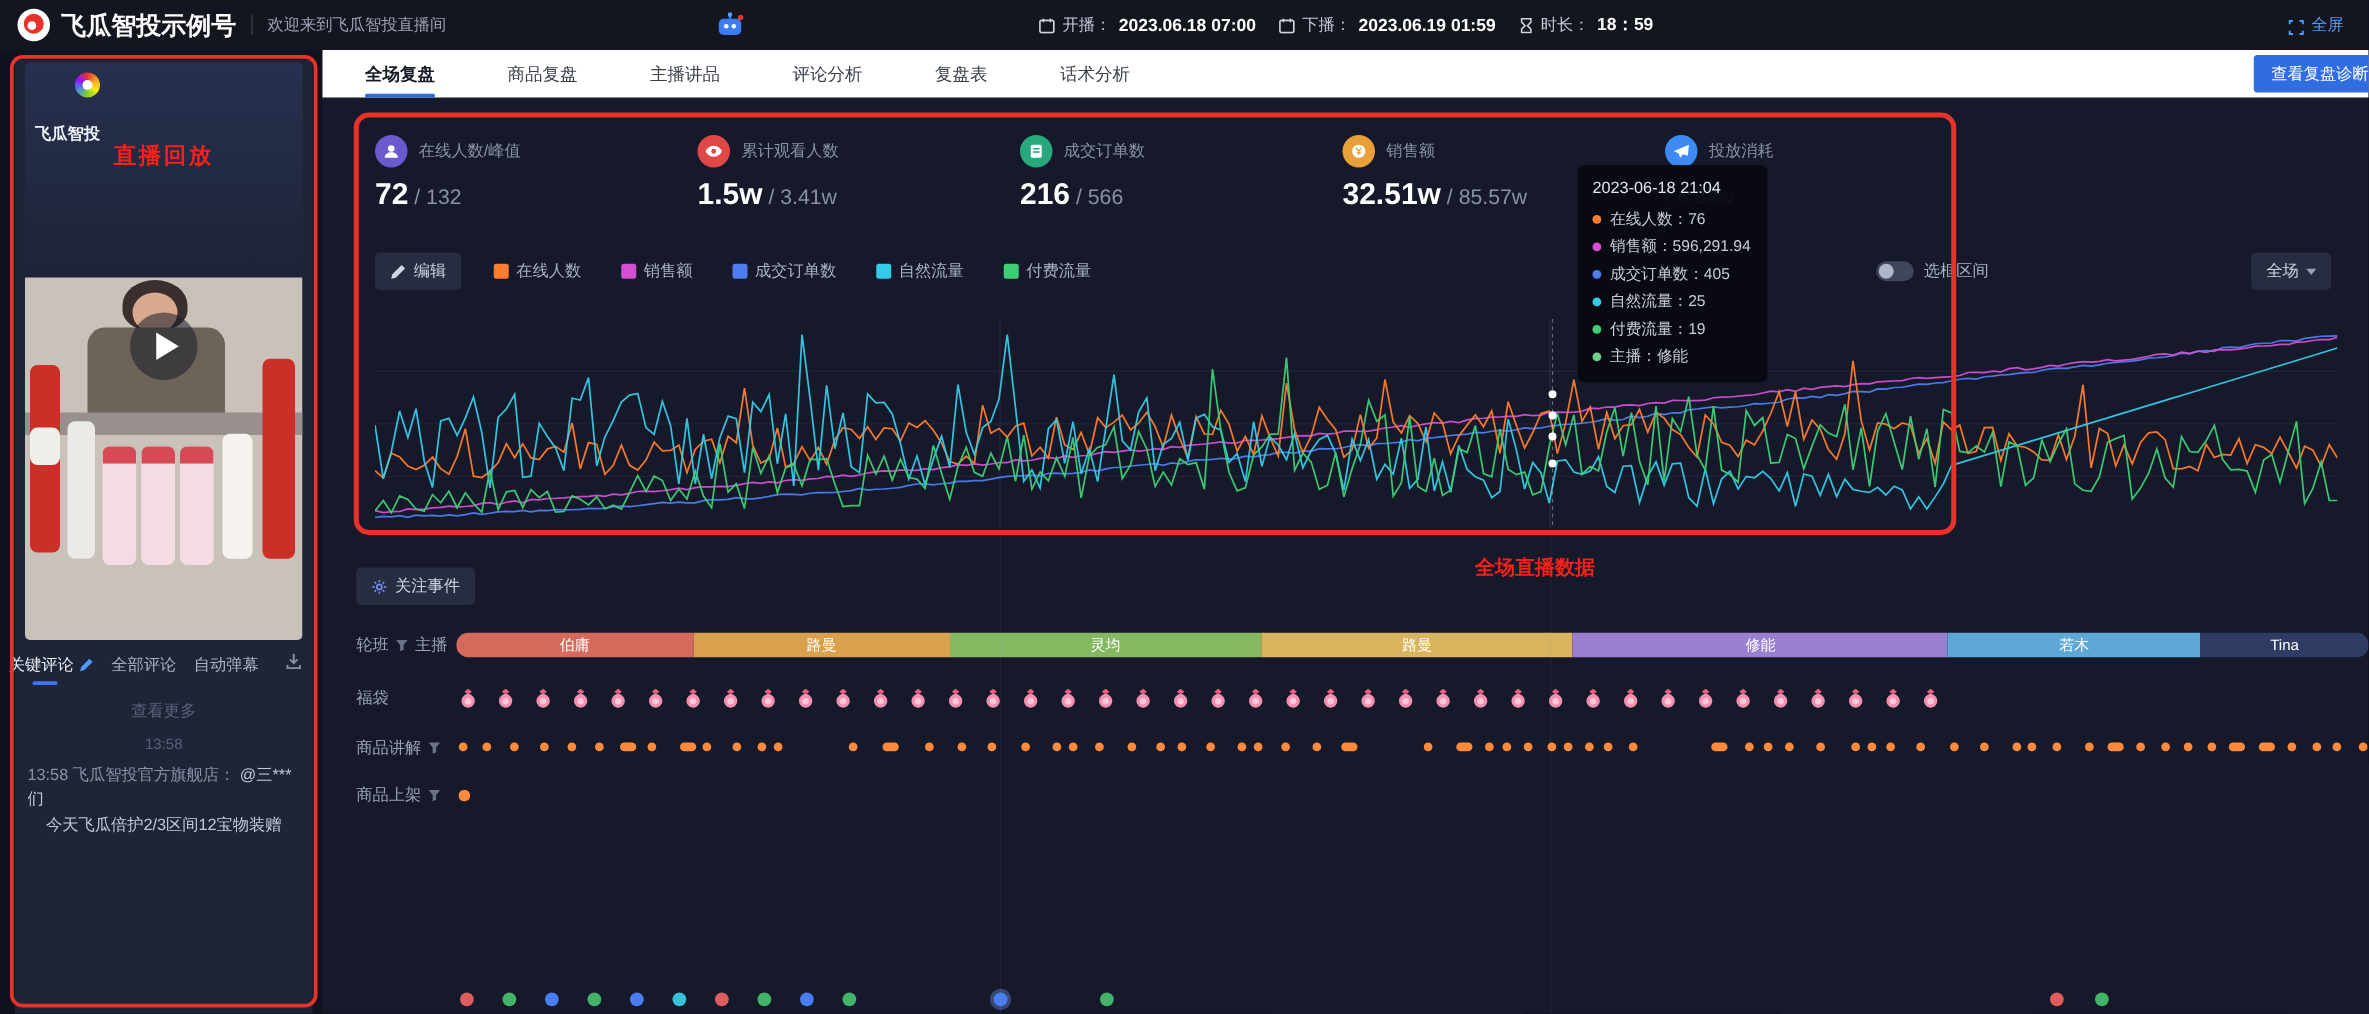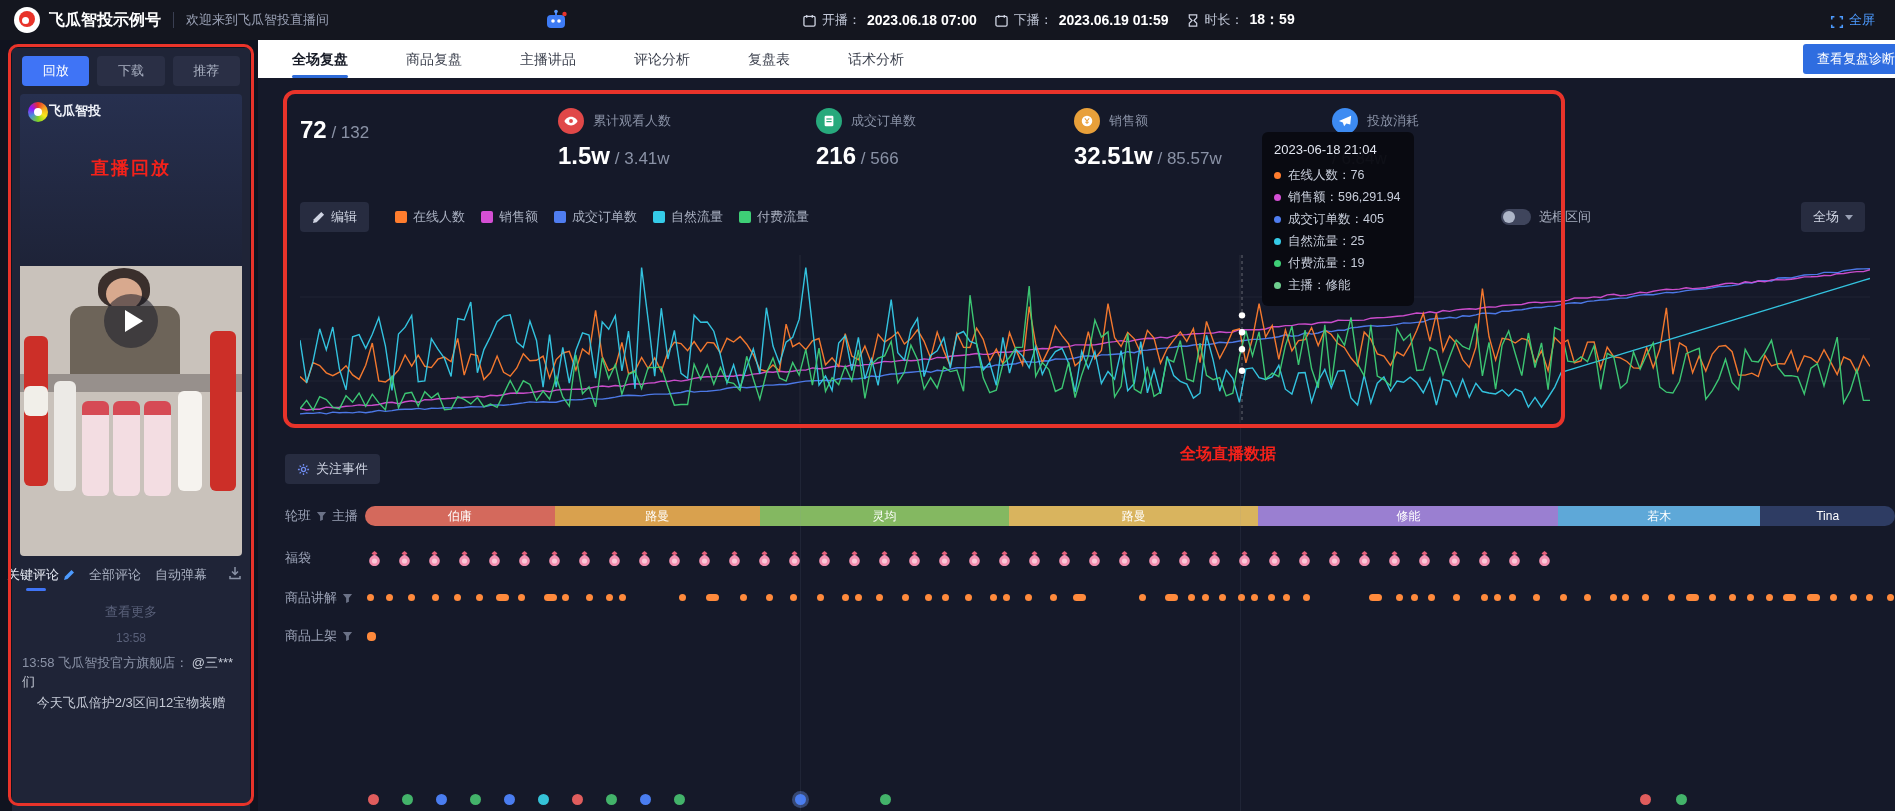--- a/index.html
+++ b/index.html
@@ -4,21 +4,21 @@
 <style>
   html,body{margin:0;padding:0;background:#0d1020;}
   *{box-sizing:border-box;font-family:"Liberation Sans","DejaVu Sans",sans-serif;}
   .stage{position:relative;width:1895px;height:811px;overflow:hidden;background:#10131f;}
 
   
   .topbar{position:absolute;left:0;top:0;width:1895px;height:40px;background:#14161f;display:flex;align-items:center;padding:0 14px;color:#fff;z-index:20;}
   .logo{width:26px;height:26px;border-radius:50%;background:#fff;position:relative;flex:0 0 auto;}
   .logo i{position:absolute;left:5px;top:4px;width:16px;height:16px;border-radius:50%;background:#e8332a;}
   .logo i::after{content:'';position:absolute;left:3px;top:6px;width:7px;height:7px;border-radius:50%;background:#fff;}
-  .brand{font-size:16px;font-weight:bold;margin-left:9px;}
+  .brand{font-size:20px;font-weight:bold;margin-left:9px;}
   .vsep{width:1px;height:16px;background:#3a3f52;margin:0 12px;}
   .welcome{font-size:13px;color:#9aa1b5;}
   .robot{margin-left:215px;width:24px;height:22px;position:relative;}
   .meta{display:flex;align-items:center;gap:18px;margin-left:235px;}
   .mitem{display:flex;align-items:center;gap:6px;font-size:13px;color:#c3c9d9;}
   .mitem b{color:#fff;font-size:14px;}
   .fullscreen{margin-left:auto;display:flex;align-items:flex-end;gap:5px;color:#4d9bff;font-size:13px;cursor:pointer;margin-right:6px;}
 
   
   .tabbar{position:absolute;left:258px;top:40px;width:1637px;height:38px;background:#ffffff;display:flex;align-items:center;padding-left:12px;z-index:15;}
@@ -26,21 +26,21 @@
   .ntab.active{color:#171b26;font-weight:bold;}
   .ntab.active::after{content:'';position:absolute;left:22px;right:22px;bottom:0;height:3px;background:#2e6bd8;border-radius:2px;}
   .cta{position:absolute;right:-14px;top:4px;height:30px;background:#2f6de0;color:#fff;border:none;border-radius:3px;font-size:13px;padding:0 14px;cursor:pointer;}
 
   
   .sidebar{position:absolute;left:12px;top:48px;width:238px;bottom:0;background:#1f2437;z-index:10;}
   .side-tabs{display:flex;gap:8px;padding:8px 10px 6px 10px;}
   .stab{flex:1;height:30px;line-height:30px;text-align:center;font-size:13px;border-radius:4px;background:#2a2f45;color:#aab1c2;cursor:pointer;}
   .stab.active{background:#3f74f6;color:#fff;}
   .video{position:relative;margin:2px 8px 0 8px;height:462px;border-radius:4px;background:linear-gradient(180deg,#27304f 0%,#1d2236 40%);overflow:hidden;}
-  .vlogo{position:absolute;left:8px;top:8px;display:flex;align-items:flex-start;gap:1px;z-index:3;}
+  .vlogo{position:absolute;left:8px;top:8px;display:flex;align-items:flex-end;gap:20px;z-index:3;flex-direction:column;}
   .vlogo .ring{width:20px;height:20px;border-radius:50%;background:conic-gradient(#e8332a,#f5a623,#f8e71c,#7ed321,#4a90d9,#9013fe,#e8332a);position:relative;}
   .vlogo .ring::after{content:'';position:absolute;left:6px;top:6px;width:8px;height:8px;border-radius:50%;background:#fff;}
   .vlogo span{color:#eef1f8;font-size:13px;font-weight:bold;}
   .red-note{position:absolute;left:0;right:0;top:62px;text-align:center;color:#f5211a;font-size:18px;font-weight:bold;z-index:4;letter-spacing:2px;}
   .thumb{position:absolute;left:0;right:0;bottom:0;height:290px;background:#c9c2bb;}
   .person-hair{position:absolute;left:78px;top:2px;width:52px;height:40px;border-radius:50% 50% 40% 40%;background:#3a2f2c;}
   .person-face{position:absolute;left:86px;top:12px;width:36px;height:32px;border-radius:50%;background:#d8a98e;}
   .person-body{position:absolute;left:50px;top:40px;width:110px;height:70px;border-radius:14px 14px 0 0;background:#6d6459;}
   .desk{position:absolute;left:0;right:0;top:108px;height:18px;background:#97908c;}
   .bottle{position:absolute;border-radius:6px;}
@@ -66,21 +66,21 @@
   .stat{width:258px;}
   .stat .shead{display:flex;align-items:center;gap:9px;}
   .sicon{width:26px;height:26px;border-radius:50%;display:flex;align-items:center;justify-content:center;flex:0 0 auto;}
   .sicon svg{width:14px;height:14px;}
   .slabel{font-size:13px;color:#8a92a6;}
   .sval{margin-top:8px;font-size:24px;color:#fff;font-weight:bold;}
   .sval .peak{font-size:17px;color:#8a92a6;font-weight:normal;}
 
   .controls{display:flex;align-items:center;margin:32px 26px 0 42px;}
   .btn{display:inline-flex;align-items:center;gap:6px;background:#272c40;border:none;border-radius:4px;color:#cfd4e2;font-size:13px;padding:6px 12px;cursor:pointer;}
-  .legend{display:flex;align-items:center;gap:16px;margin-left:26px;}
+  .legend{display:flex;align-items:center;gap:32px;margin-left:26px;}
   .litem{display:flex;align-items:center;gap:6px;font-size:13px;color:#aab1c2;cursor:pointer;}
   .lsq{width:12px;height:12px;border-radius:2px;}
   .toggle{margin-left:auto;display:flex;align-items:center;gap:8px;font-size:13px;color:#aab1c2;}
   .pill{width:30px;height:16px;border-radius:8px;background:#3f455c;position:relative;cursor:pointer;}
   .pill::after{content:'';position:absolute;left:2px;top:2px;width:12px;height:12px;border-radius:50%;background:#aeb6c8;}
   .scope{margin-left:210px;margin-right:4px;}
   .caret{width:0;height:0;border-left:4px solid transparent;border-right:4px solid transparent;border-top:5px solid #9aa1b5;}
 
   #chart{position:absolute;left:42px;top:177px;}
   .red-note2{position:absolute;left:820px;top:366px;width:300px;text-align:center;color:#f5211a;font-size:16px;font-weight:bold;z-index:55;}
@@ -170,25 +170,20 @@
         <div class="ntab">商品复盘</div>
         <div class="ntab">主播讲品</div>
         <div class="ntab">评论分析</div>
         <div class="ntab">复盘表</div>
         <div class="ntab">话术分析</div>
       </div>
     <button class="cta">查看复盘诊断</button>
   </div>
 
   <div class="sidebar">
-    <div class="side-tabs" id="side-tabs">
-        <div class="stab active">回放</div>
-        <div class="stab">下载</div>
-        <div class="stab">推荐</div>
-      </div>
     <div class="video">
       <div class="vlogo">
         <span class="ring"></span>
         <span>飞瓜智投</span>
       </div>
       <div class="red-note">直播回放</div>
       <div class="thumb">
         <div class="person-hair"></div>
         <div class="person-face"></div>
         <div class="person-body"></div>
@@ -229,20 +224,29 @@
       <div><span class="ct">13:58</span>
         <span class="ca">飞瓜智投官方旗舰店：</span>
         <span class="c1">@三*** 们</span></div>
       <div class="c2">今天飞瓜倍护2/3区间12宝物装赠</div>
     </div>
   </div>
 
   <div class="main">
     <div class="stats" id="stats-row">
         <div class="stat">
+          <div class="shead">
+            <span class="sicon" style="background: rgb(106, 90, 205);">
+              <svg viewBox="0 0 16 16">
+                <circle cx="8" cy="5.5" r="3" fill="#fff"></circle>
+                <path d="M2 14c0-3.3 2.7-5 6-5s6 1.7 6 5z" fill="#fff"></path>
+              </svg>
+            </span>
+            <span class="slabel">在线人数/峰值</span>
+          </div>
           <div class="sval"><b>72</b><span class="peak"> / 132</span></div>
         </div>
         <div class="stat">
           <div class="shead">
             <span class="sicon" style="background: rgb(224, 72, 72);">
               <svg viewBox="0 0 16 16">
                 <path d="M8 3C4 3 1.3 6 .5 8c.8 2 3.5 5 7.5 5s6.7-3 7.5-5C14.7 6 12 3 8 3z" fill="#fff"></path>
                 <circle cx="8" cy="8" r="2.2" fill="#e04848"></circle>
               </svg>
             </span>

